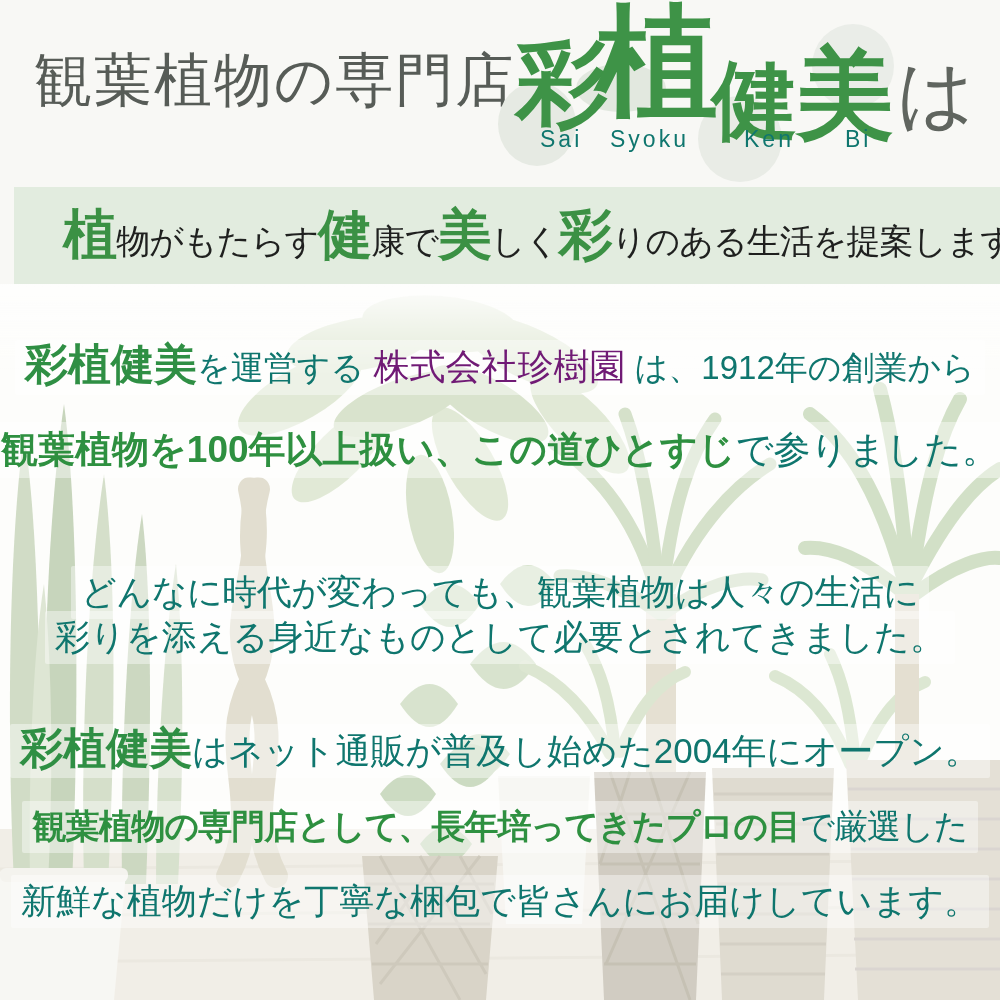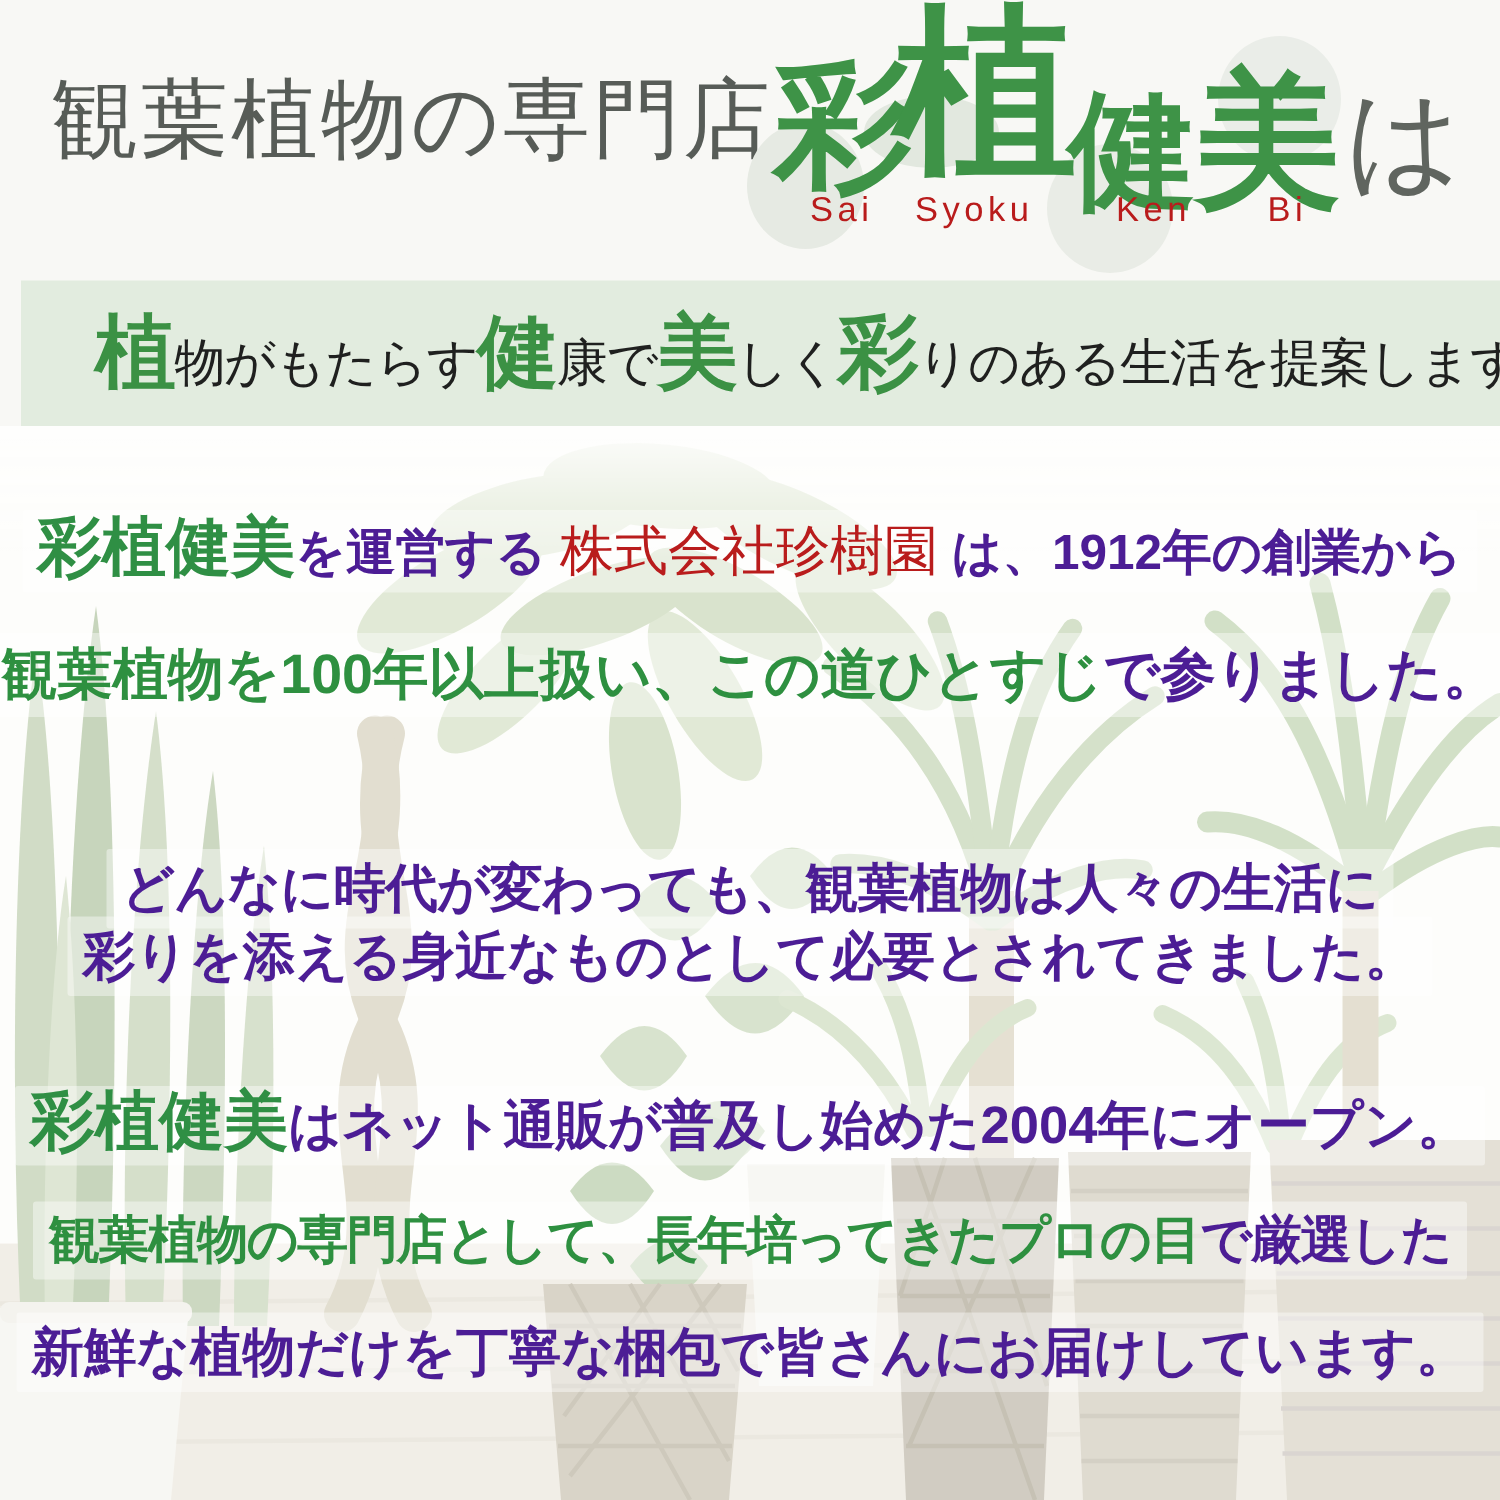--- a/index.html
+++ b/index.html
@@ -23,21 +23,21 @@
   .c4 { left:812px; top:24px;  width:82px; height:84px; background:#eaede8; }
   .logo-kanji {
     position:absolute; z-index:2; color:#3e9347; line-height:1; font-weight:600; white-space:nowrap;
   }
   .k1 { left:516px; top:38px;  font-size:92px;  }
   .k2 { left:596px; top:2px;   font-size:122px; }
   .k3 { left:712px; top:58px;  font-size:86px;  }
   .k4 { left:796px; top:46px;  font-size:98px;  }
   .logo-romaji {
     position:absolute; z-index:2; top:126px; font-size:23px; letter-spacing:3px;
-    color:#b91c1c; font-weight:500; white-space:nowrap;
+    color:#0f766e; font-weight:500; white-space:nowrap;
   }
   .r1 { left:540px; } .r2 { left:610px; } .r3 { left:744px; } .r4 { left:845px; }
   .suffix {
     position:absolute; left:897px; top:56px; font-size:76px; line-height:1;
     color:#60655f; z-index:2;
   }
 
   
   .tagline-bar {
     position:absolute; left:14px; top:187px; width:1000px; height:97px;
@@ -57,22 +57,22 @@
   }
   .band { background:rgba(255,255,255,0.42); padding:3px 10px; border-radius:2px; }
   .line-1 { top:56px;  }
   .line-2 { top:138px; }
   .line-3 { top:254px; letter-spacing:-0.5px;margin-top:28px; }
   .line-4 { top:327px; }
   .line-5 { top:440px; }
   .line-6 { top:517px; letter-spacing:-1px; }
   .line-7 { top:591px; }
 
-  .seg-plain      { font-size:34px; color:#4c1d95; font-weight:700; }
-  .seg-company    { font-size:36px; color:#b91c1c; font-weight:500; }
+  .seg-plain      { font-size:34px; color:#0f766e; font-weight:400; }
+  .seg-company    { font-size:36px; color:#701a75; font-weight:500; }
   .seg-green-bold { font-size:36px; color:#2e9040; font-weight:700; }
   .seg-brand {
     font-family:Liberation Serif, serif;
     font-size:43px; color:#2f8f44; font-weight:600; line-height:1;
   }
   .line-1 .seg-plain { font-size:33px; }
   .line-2 .seg-plain, .line-2 .seg-green-bold { font-size:37px; }
   .line-3 .seg-plain, .line-4 .seg-plain, .line-7 .seg-plain { font-size:35px; }
   .line-5 .seg-plain { font-size:35px; }
   .line-6 .seg-plain, .line-6 .seg-green-bold { font-size:34px; }

